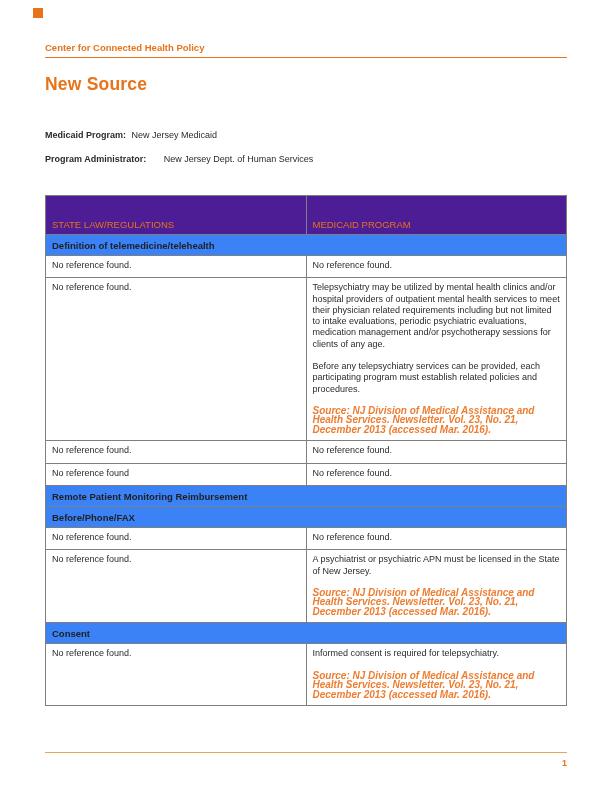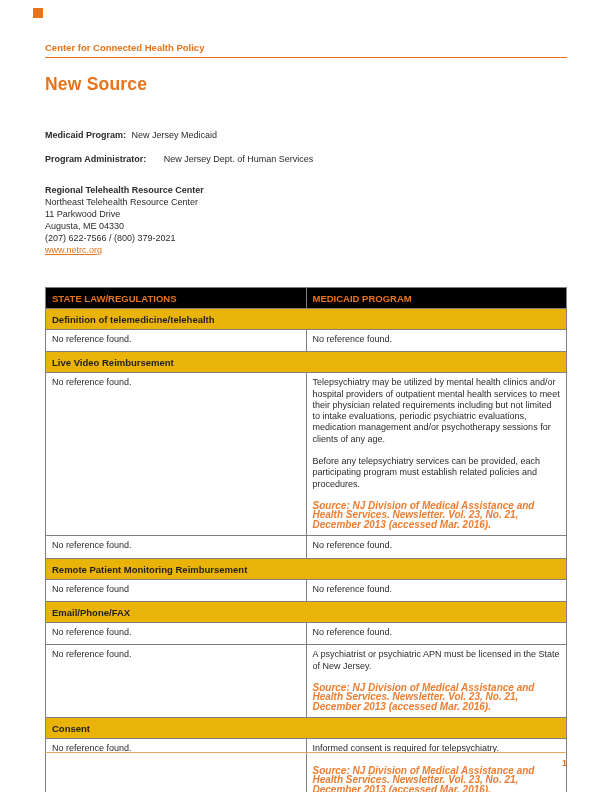--- a/index.html
+++ b/index.html
@@ -78,28 +78,28 @@
     table-layout: fixed;
     font-size: 9px;
   }
   table.policy th, table.policy td {
     border: 1px solid #7f7f7f;
     vertical-align: top;
     text-align: left;
   }
   table.policy th {
     width: 49.5%;
-    background: #000000;
-    color: #e8731a;
-    font-weight: bold;
+    background: #4c1d95;
+    color: #e8731a;
+    font-weight: normal;
     font-size: 9.5px;
-    padding: 5px 6px 4px 6px;
+    padding: 23px 6px 4px 6px;
   }
   table.policy td.section-row {
-    background: #eab308;
+    background: #3b82f6;
     font-weight: bold;
     color: #1f1f1f;
     font-size: 9.5px;
     padding: 5px 6px 4px 6px;
   }
   table.policy td.cell {
     background: #ffffff;
     padding: 4px 6px 6px 6px;
     line-height: 11.3px;
   }
@@ -148,28 +148,20 @@
     <p class="info-line">
       <span class="label">Medicaid Program:</span>
       <span class="value">New Jersey Medicaid</span>
     </p>
 
     <p class="info-line admin">
       <span class="label">Program Administrator:</span>
       <span class="value">New Jersey Dept. of Human Services</span>
     </p>
 
-    <div class="rtrc">
-      <div class="b">Regional Telehealth Resource Center</div>
-      <div>Northeast Telehealth Resource Center</div>
-      <div>11 Parkwood Drive</div>
-      <div>Augusta, ME 04330</div>
-      <div>(207) 622-7566 / (800) 379-2021</div>
-      <a class="link" href="#">www.netrc.org</a>
-    </div>
 
     <table class="policy">
       <thead>
         <tr>
           <th>STATE LAW/REGULATIONS</th>
           <th>MEDICAID PROGRAM</th>
         </tr>
       </thead>
       <tbody id="policy-body">
           <tr>
@@ -177,53 +169,50 @@
           </tr>
           <tr>
             <td class="cell">
               <p>No reference found.</p>
             </td>
             <td class="cell">
               <p>No reference found.</p>
             </td>
           </tr>
           <tr>
-            <td colspan="2" class="section-row">Live Video Reimbursement</td>
-          </tr>
-          <tr>
             <td class="cell">
               <p>No reference found.</p>
             </td>
             <td class="cell">
               <p>Telepsychiatry may be utilized by mental health clinics and/or hospital providers of outpatient mental health services to meet their physician related requirements including but not limited to intake evaluations, periodic psychiatric evaluations, medication management and/or psychotherapy sessions for clients of any age.</p>
               <p>Before any telepsychiatry services can be provided, each participating program must establish related policies and procedures.</p>
               <p class="source">Source: NJ Division of Medical Assistance and Health Services. Newsletter. Vol. 23, No. 21, December 2013 (accessed Mar. 2016).</p>
             </td>
           </tr>
           <tr>
             <td class="cell">
               <p>No reference found.</p>
             </td>
             <td class="cell">
               <p>No reference found.</p>
             </td>
           </tr>
           <tr>
+            <td class="cell">
+              <p>No reference found</p>
+            </td>
+            <td class="cell">
+              <p>No reference found.</p>
+            </td>
+          </tr>
+          <tr>
             <td colspan="2" class="section-row">Remote Patient Monitoring Reimbursement</td>
           </tr>
           <tr>
-            <td class="cell">
-              <p>No reference found</p>
-            </td>
-            <td class="cell">
-              <p>No reference found.</p>
-            </td>
-          </tr>
-          <tr>
-            <td colspan="2" class="section-row">Email/Phone/FAX</td>
+            <td colspan="2" class="section-row">Before/Phone/FAX</td>
           </tr>
           <tr>
             <td class="cell">
               <p>No reference found.</p>
             </td>
             <td class="cell">
               <p>No reference found.</p>
             </td>
           </tr>
           <tr>

